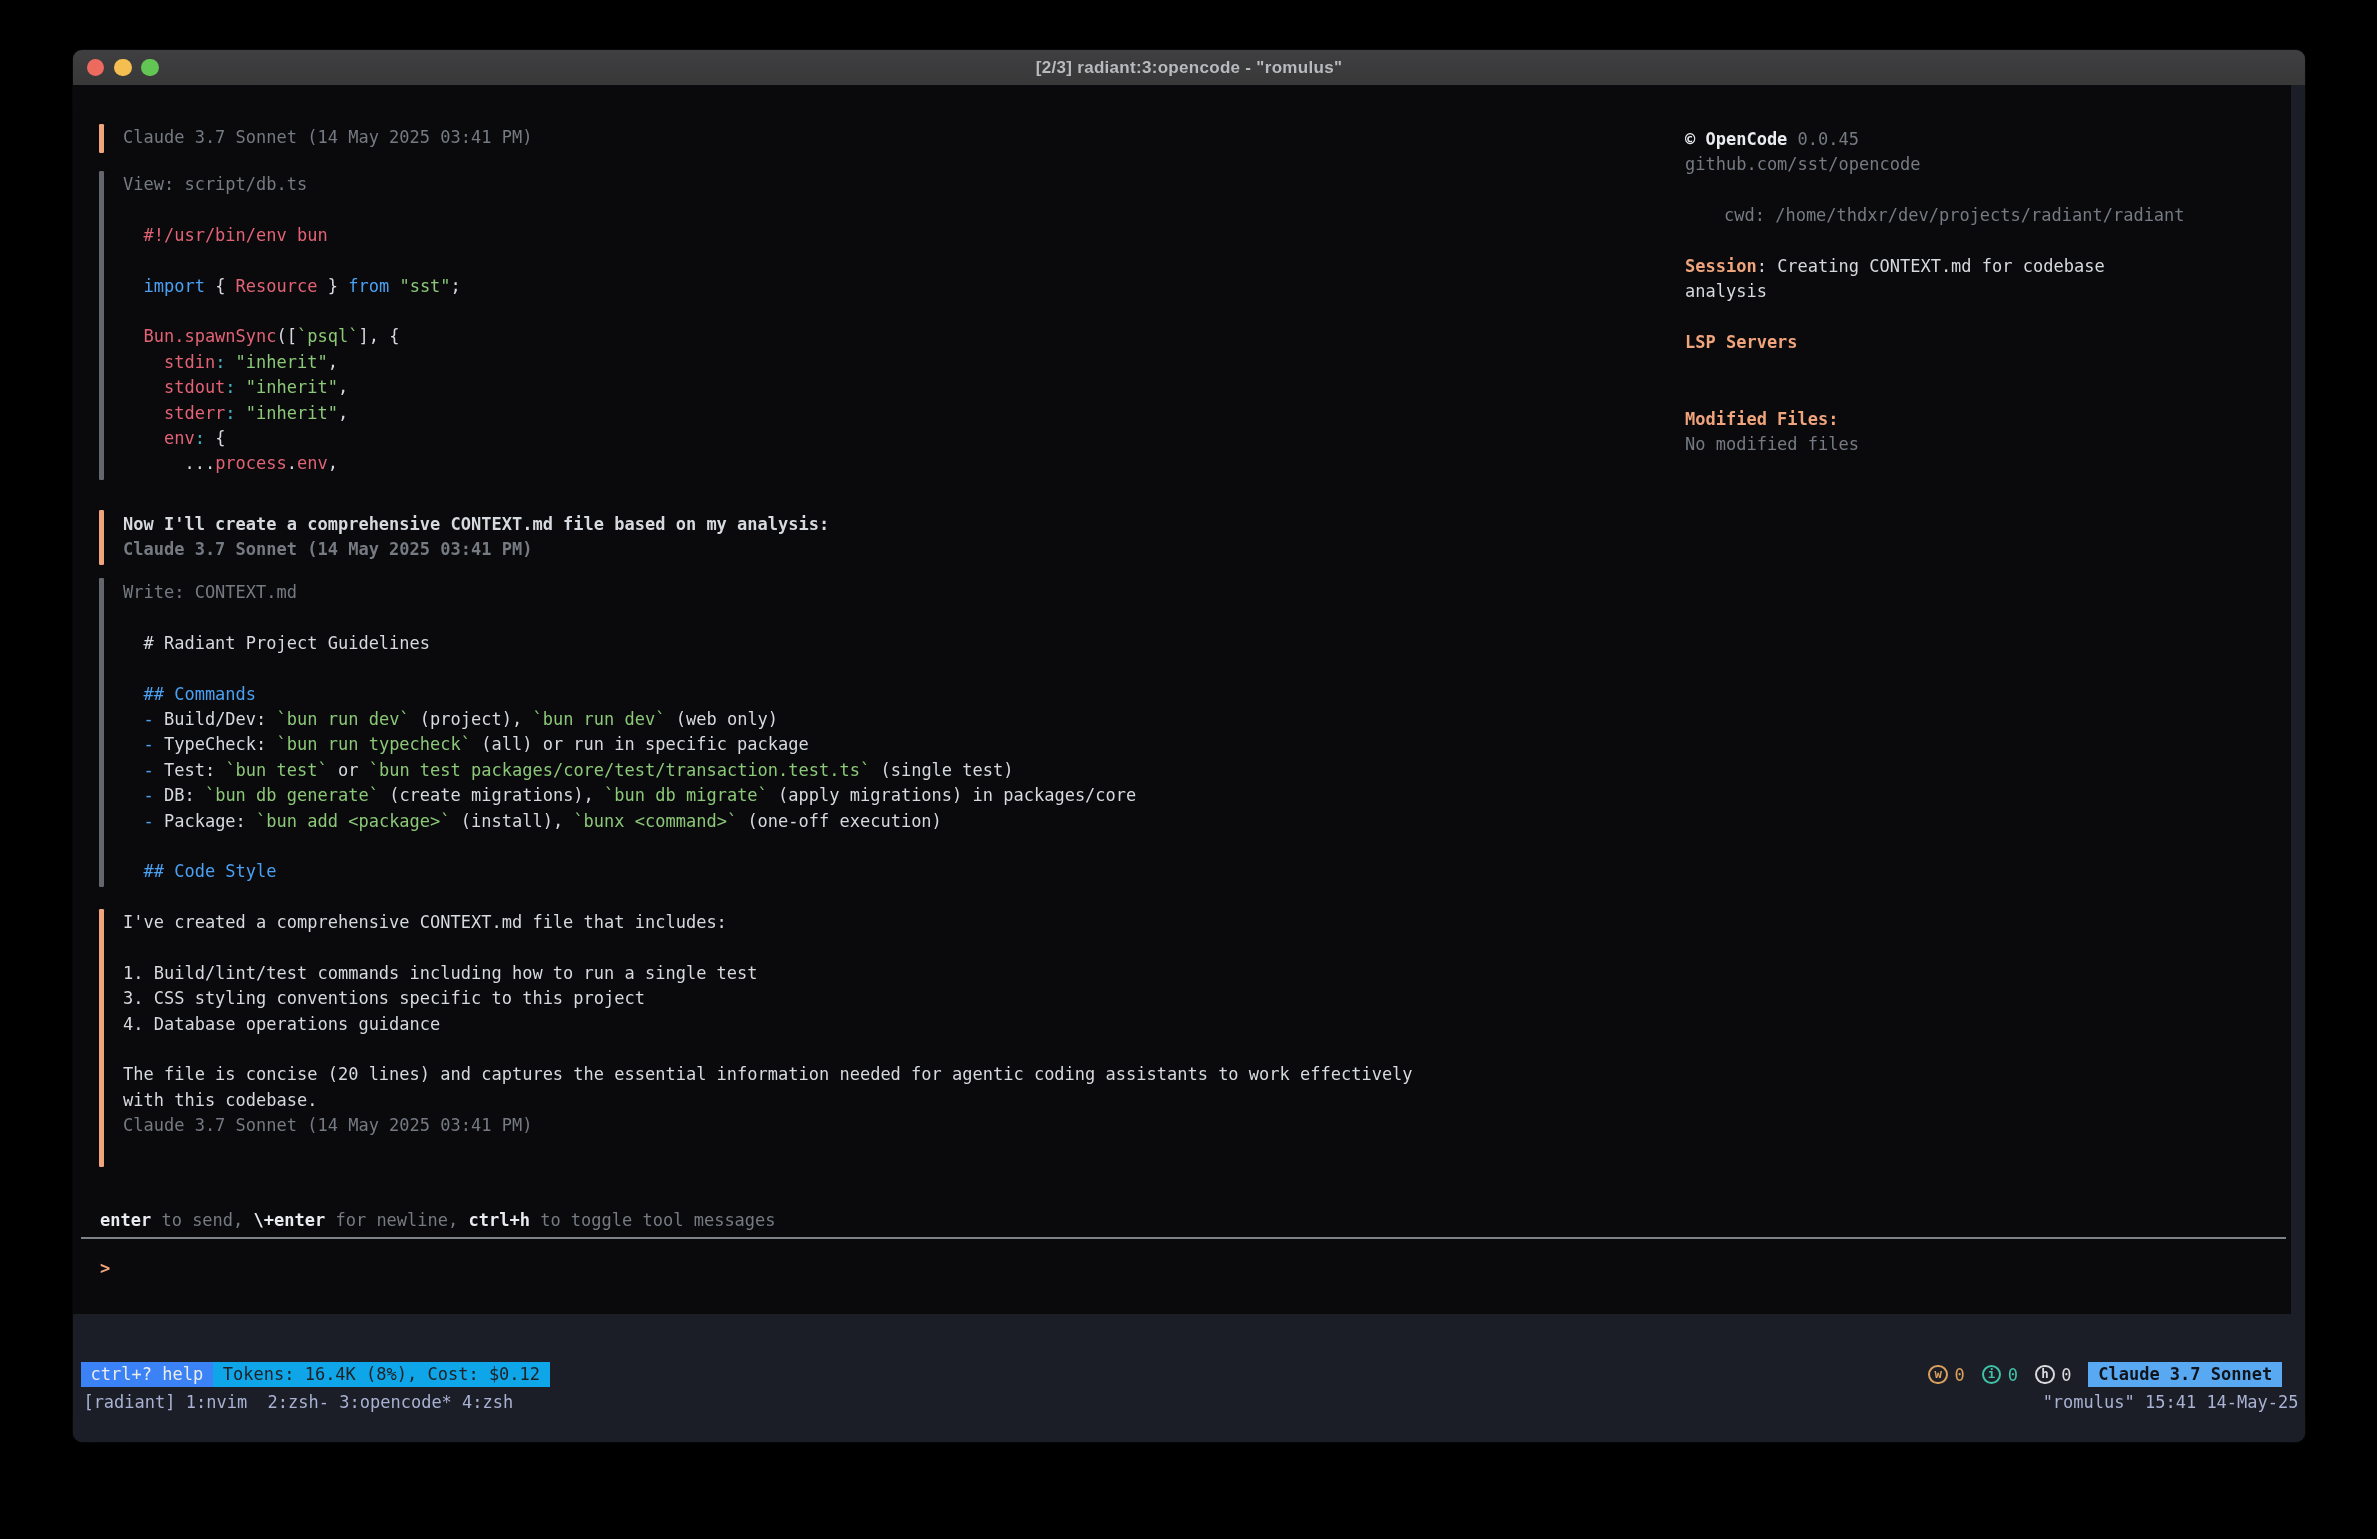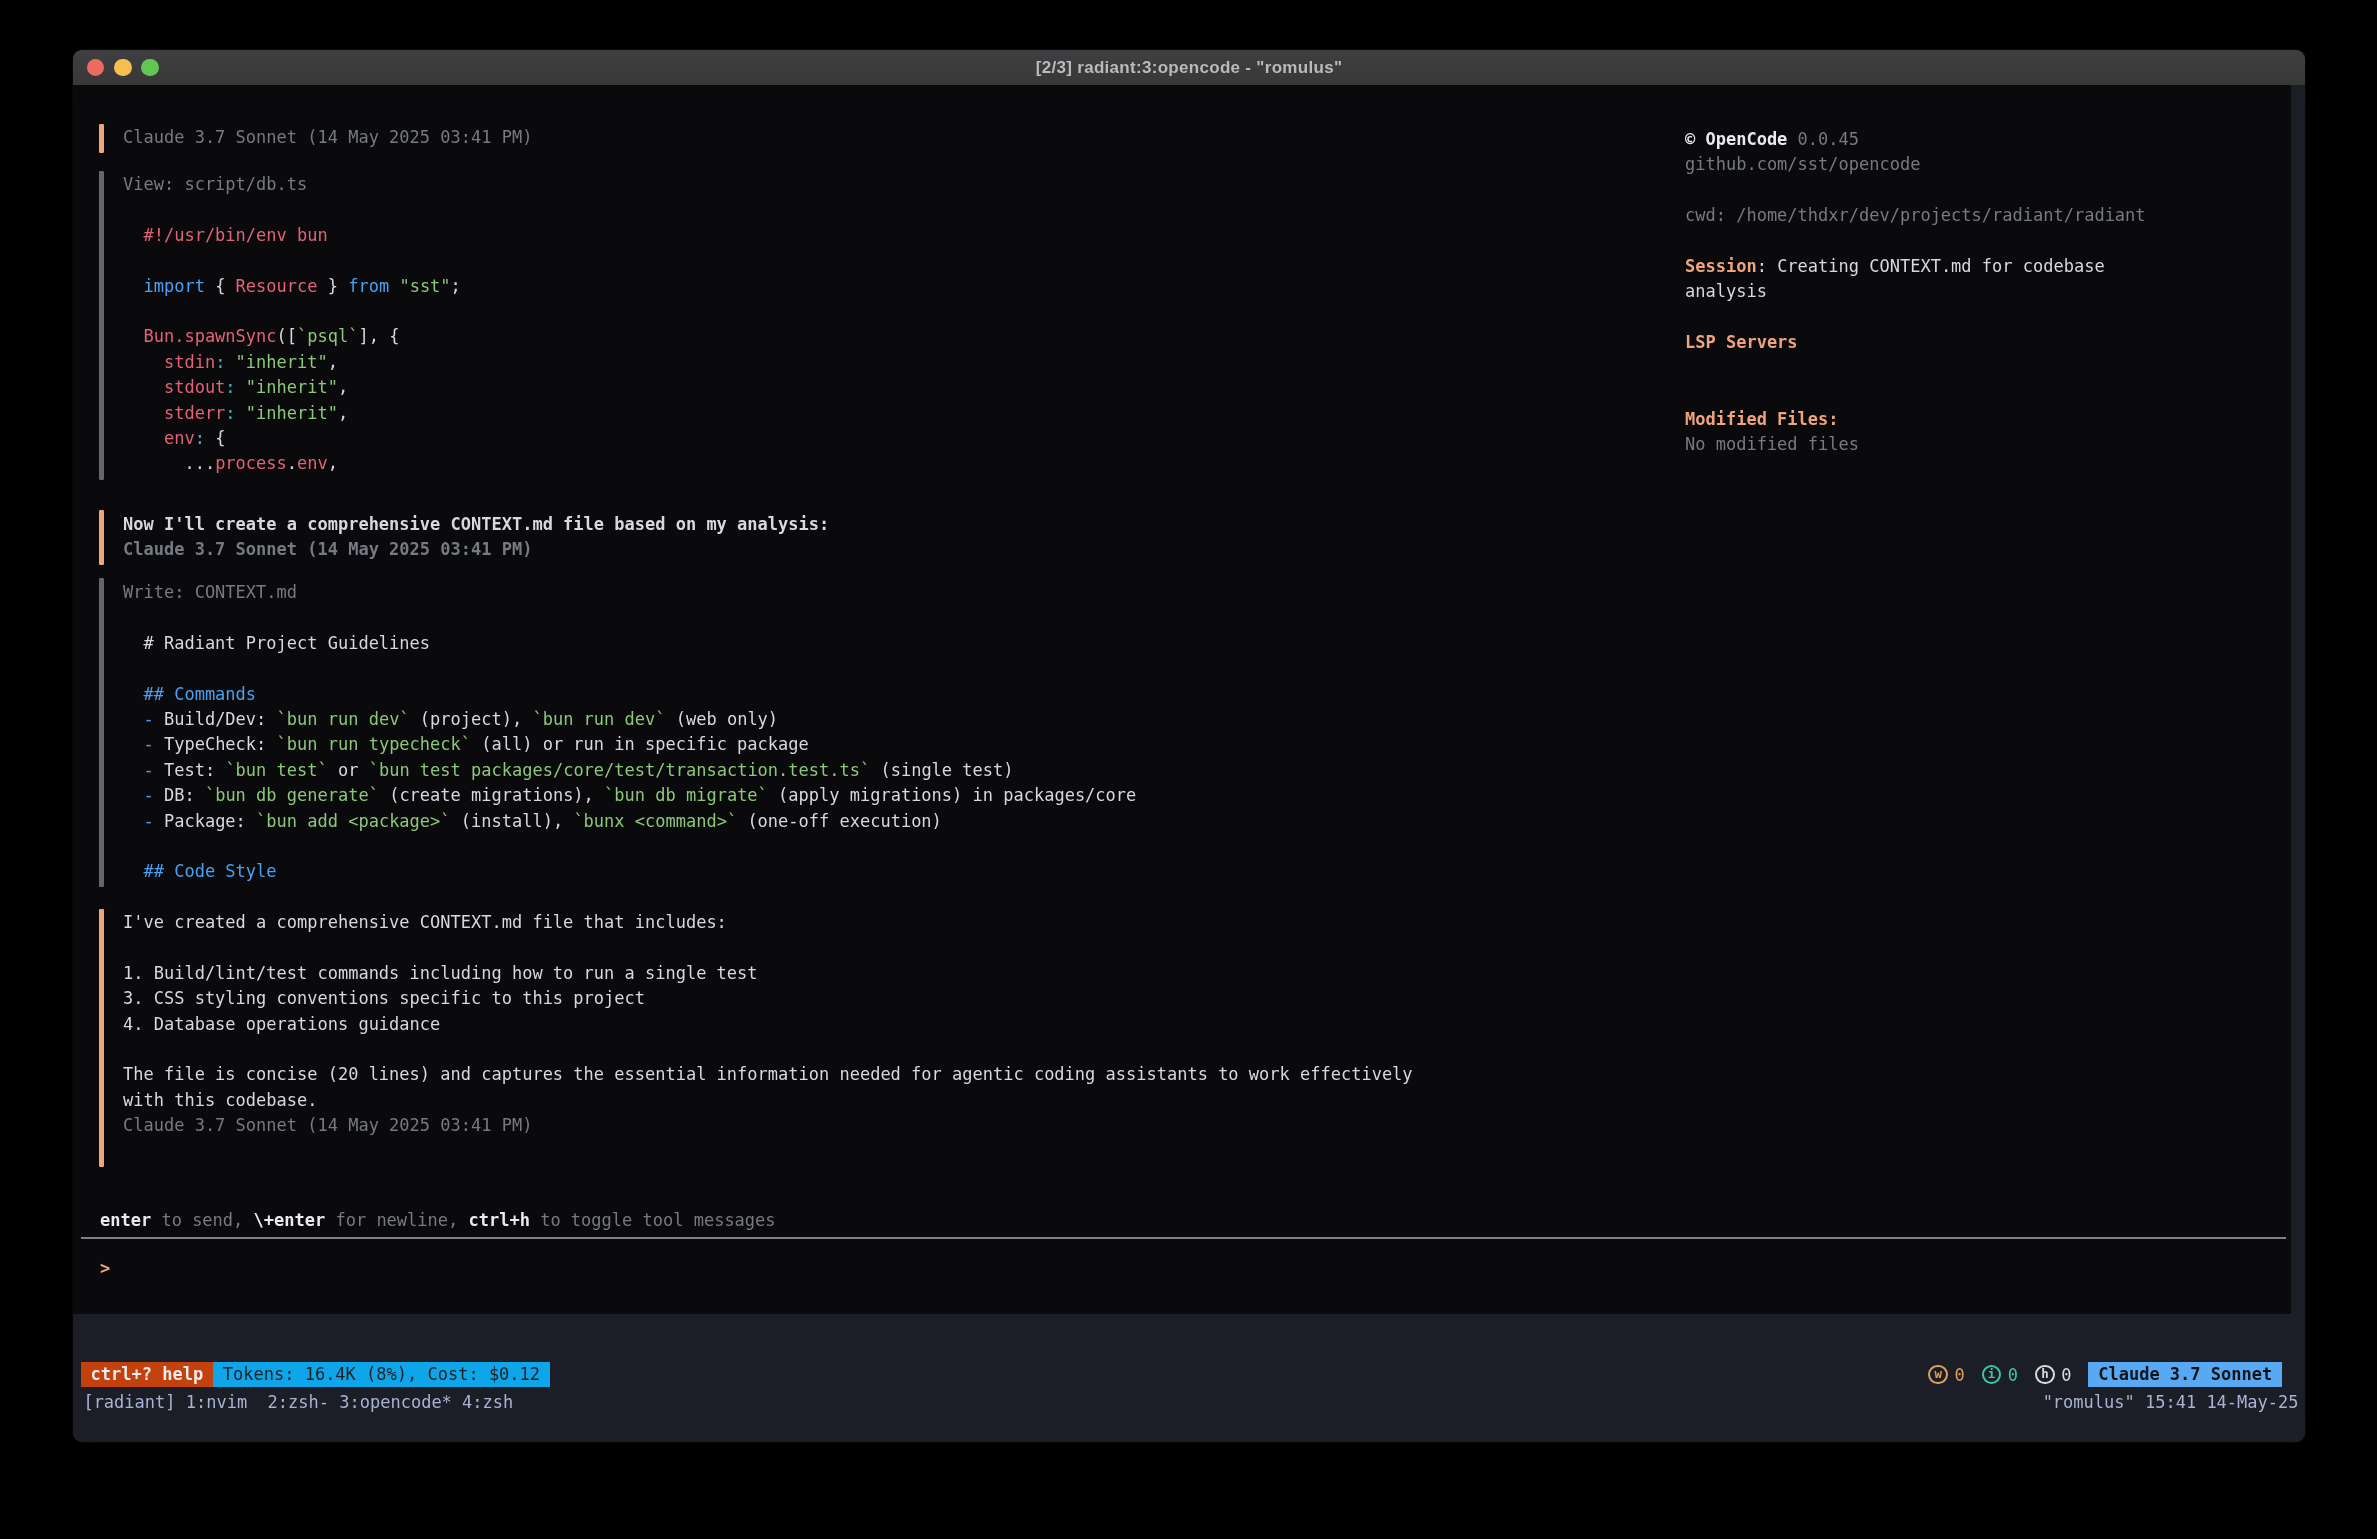--- a/index.html
+++ b/index.html
@@ -40,21 +40,21 @@
   .c-c  { color:#43b5c5; }
   .c-ob { color:#f0a47c; font-weight:bold; }
 
   .hints { position:absolute; left:27px; top:1123px; }
   .rule  { position:absolute; left:7.8px; top:1152px; width:2205px; height:2px; background:#7e8187; }
   .prompt{ position:absolute; left:27px; top:1171px; color:#f0a47c; font-weight:bold; }
 
   .statusbar { position:absolute; left:0; top:1277px; width:100%; height:25px; }
   .status-left { position:absolute; left:7.8px; top:0; display:flex; }
   .badge { height:25px; line-height:25px; font-size:17px; padding:0 9.8px; white-space:pre; }
-  .badge-help  { background:#c2410c; color:#ececec; font-weight:bold; }
+  .badge-help  { background:#3b82f6; color:#ececec; font-weight:normal; }
   .badge-tokens{ background:#0ea5e9; color:#1f2023; }
   .status-right{ position:absolute; right:9px; top:0; display:flex; align-items:center; gap:17px; }
   .diag { display:flex; align-items:center; gap:6.5px; font-size:17px; }
   .diag-circle {
     width:19.6px; height:19.6px; border-radius:50%; border:2px solid currentColor;
     display:flex; align-items:center; justify-content:center;
     font-size:12.4px; font-weight:bold; line-height:1;
   }
   .badge-model { background:#58a9f1; color:#11131b; font-weight:bold; }
 
@@ -159,21 +159,21 @@
                 <span>0</span>
               </div>
             </div>
           <div class="badge badge-model">Claude 3.7 Sonnet</div>
         </div>
       </div>
 
       <div class="sidebar" id="sidebar">
           <div class="line" style="top: 42px;"><span class="c-wb">© OpenCode</span><span class="c-d"> 0.0.45</span></div>
           <div class="line" style="top: 67px;"><span class="c-d">github.com/sst/opencode</span></div>
-          <div class="line" style="top: 118px;"><span class="c-d">cwd: /home/thdxr/dev/projects/radiant/radiant</span></div>
+          <div class="line" style="top: 118px; margin-left: 39px;"><span class="c-d">cwd: /home/thdxr/dev/projects/radiant/radiant</span></div>
           <div class="line" style="top: 169px;"><span class="c-ob">Session</span><span class="c-w">: Creating CONTEXT.md for codebase</span></div>
           <div class="line" style="top: 194px;"><span class="c-w">analysis</span></div>
           <div class="line" style="top: 245px;"><span class="c-ob">LSP Servers</span></div>
           <div class="line" style="top: 322px;"><span class="c-ob">Modified Files:</span></div>
           <div class="line" style="top: 347px;"><span class="c-d">No modified files</span></div>
         </div>
     </div>
 
     <div class="tmuxbar">
       <div class="tmux-left">[radiant] 1:nvim  2:zsh- 3:opencode* 4:zsh</div>

